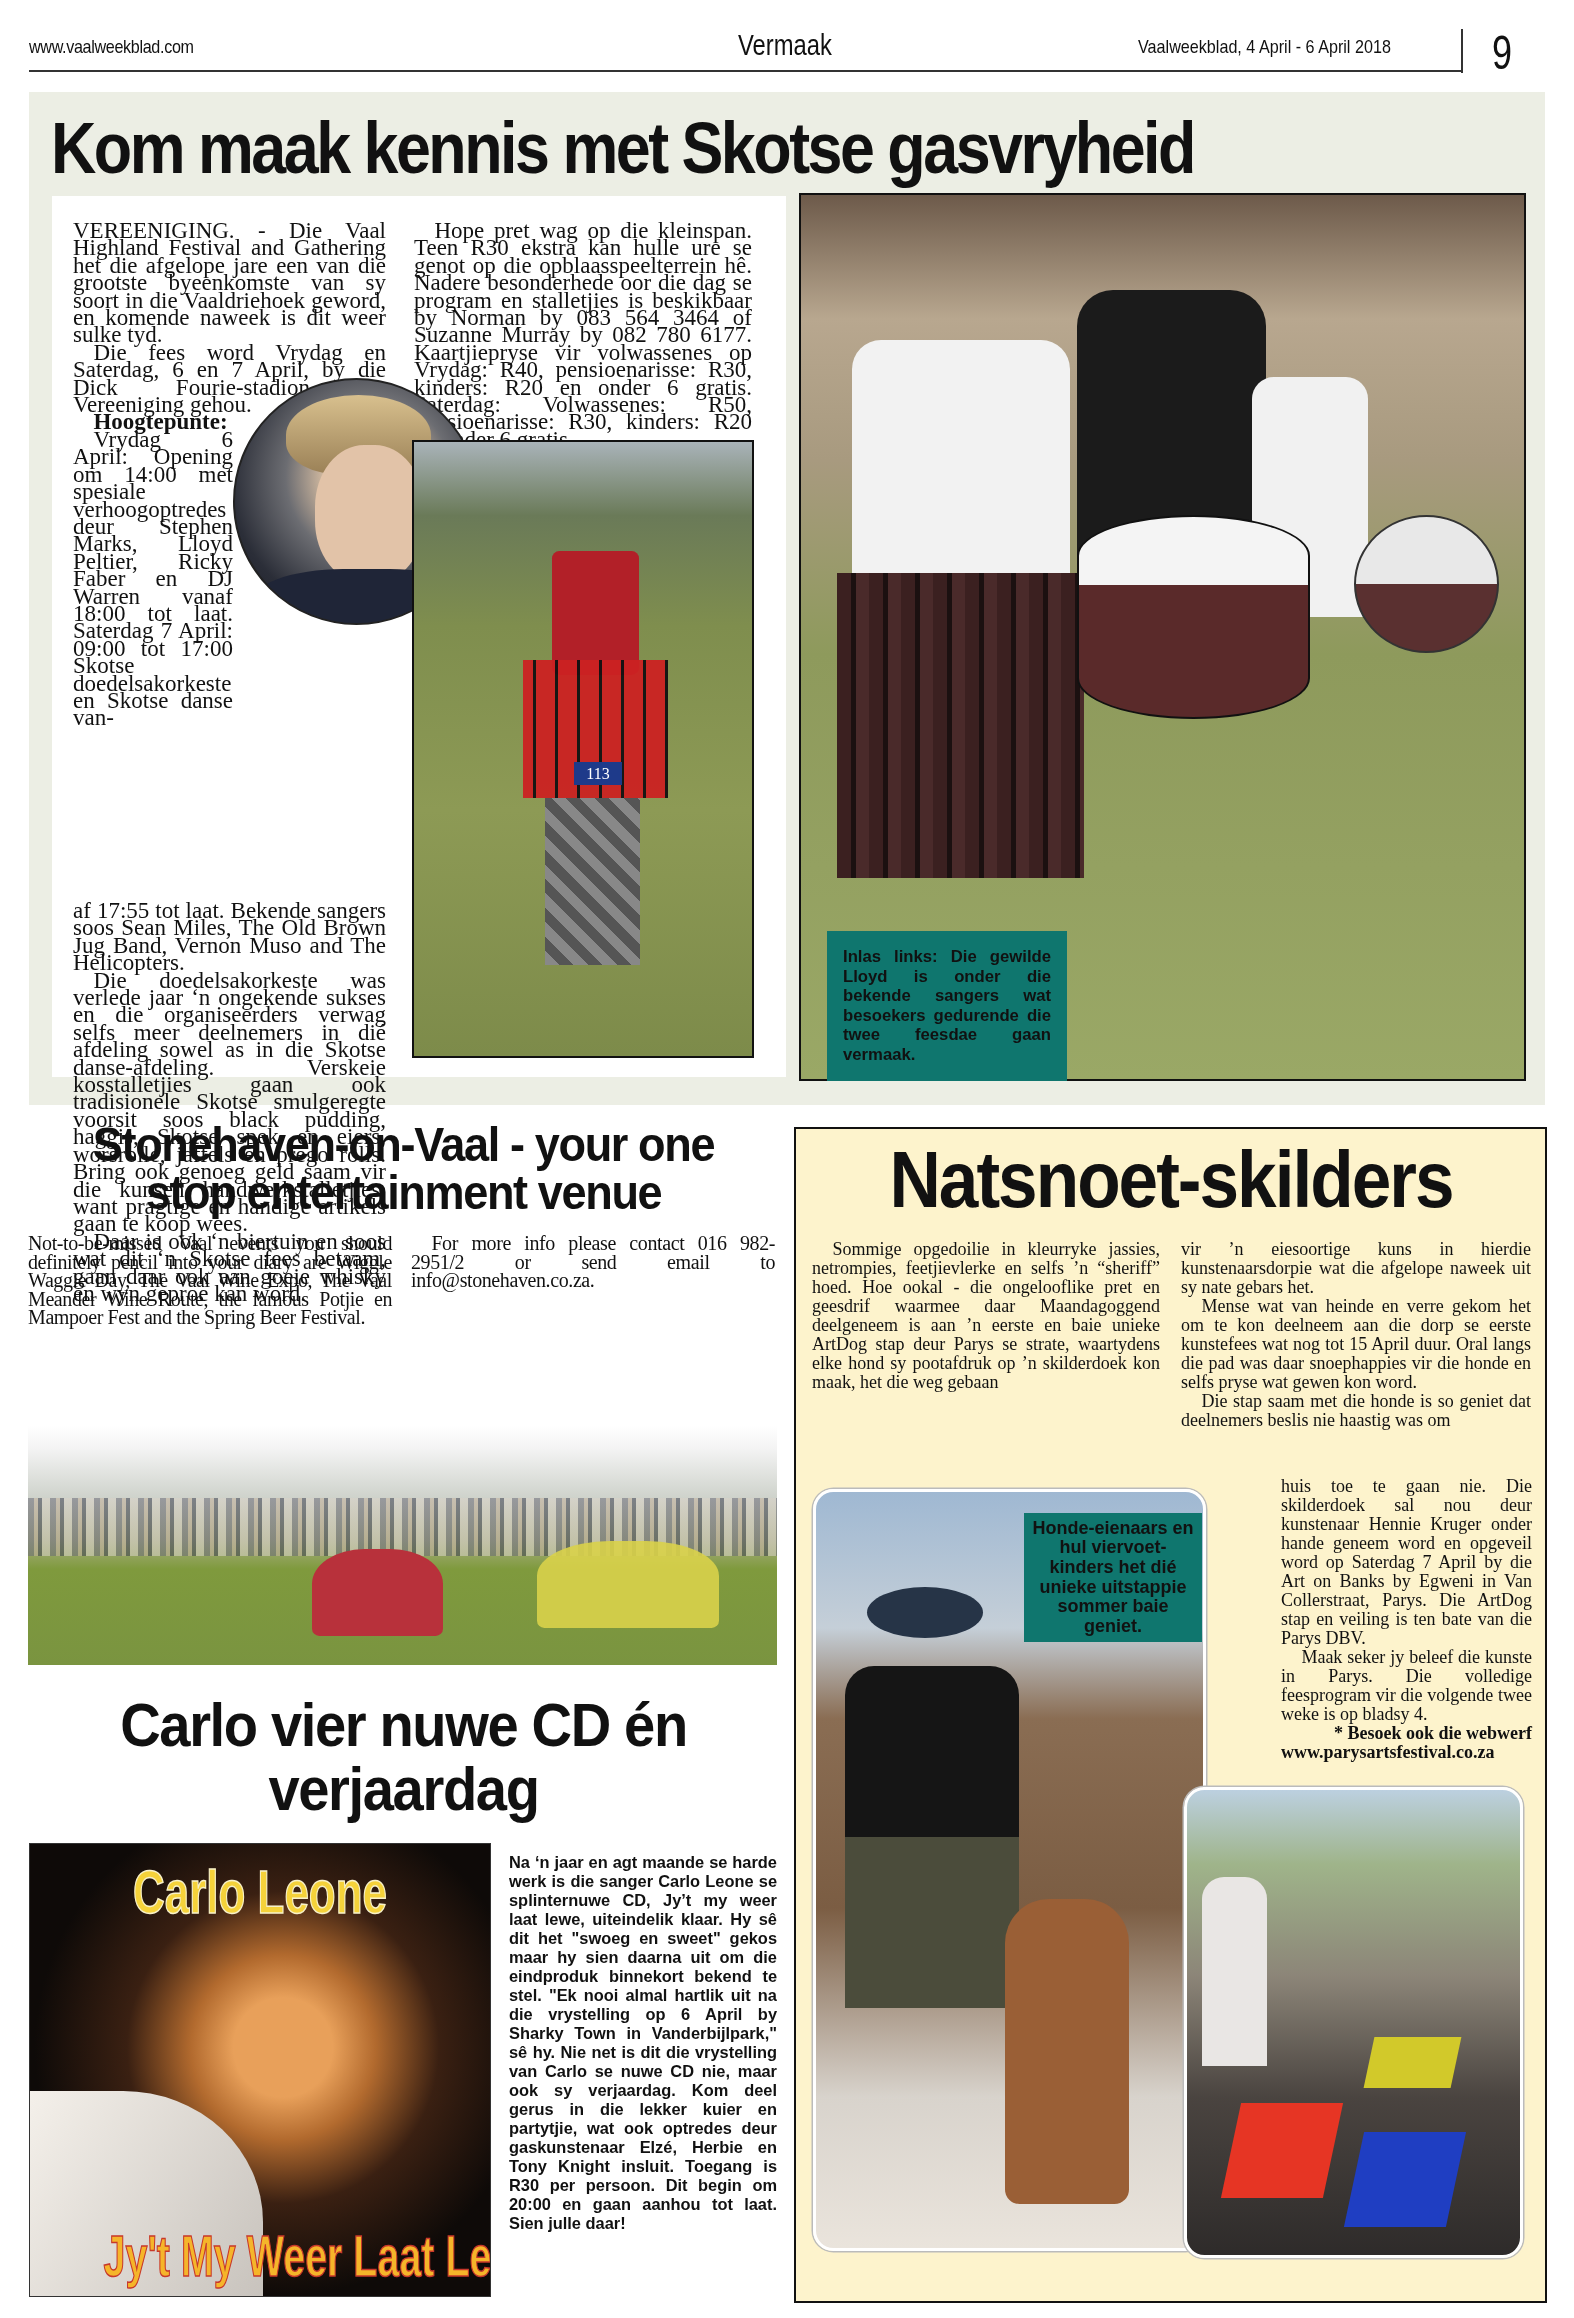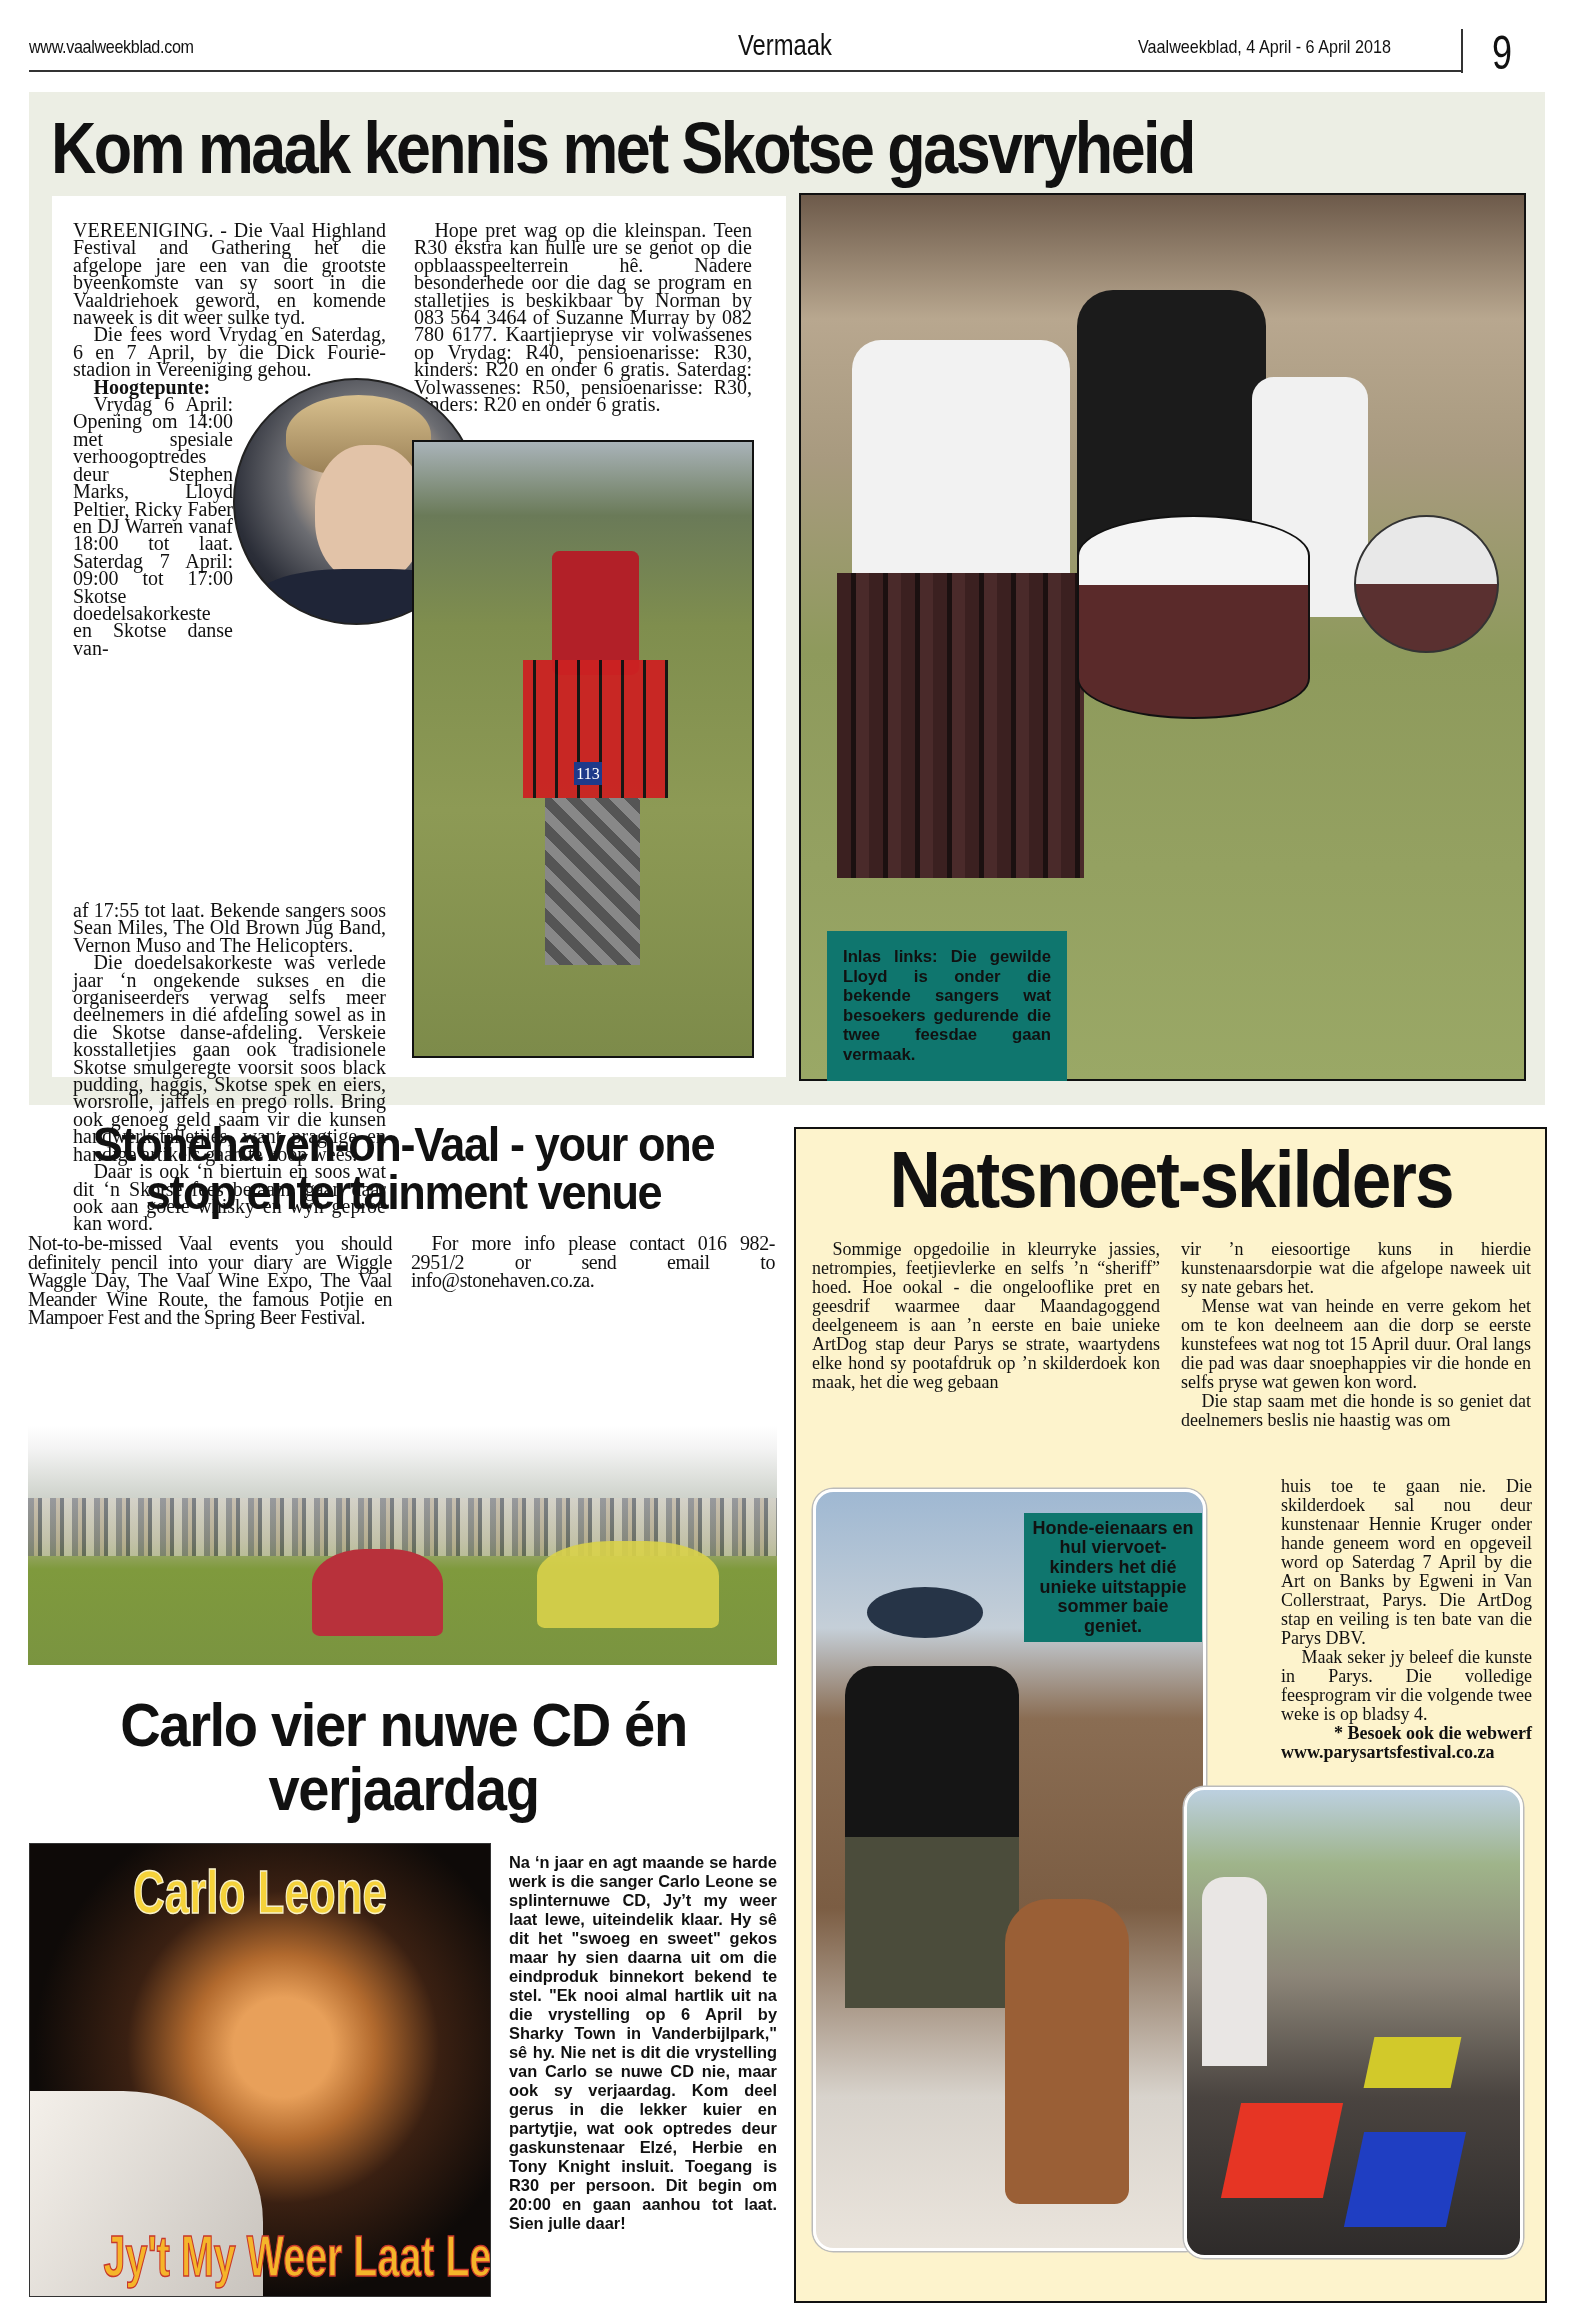--- a/index.html
+++ b/index.html
@@ -13,37 +13,37 @@
   .hdr-section { left: 738px; top: 29px; font-family: "Liberation Sans", sans-serif; font-size: 29px; transform: scaleX(0.82); transform-origin: left; }
   .hdr-date { left: 1138px; top: 36px; font-family: "Liberation Sans", sans-serif; font-size: 19px; transform: scaleX(0.85); transform-origin: left; white-space: nowrap; }
   .hdr-rule { left: 29px; top: 70px; width: 1432px; height: 2.2px; background: #333; }
   .hdr-vrule { left: 1461px; top: 29px; width: 1.5px; height: 44px; background: #333; }
   .hdr-page { left: 1492px; top: 25px; font-family: "Liberation Sans", sans-serif; font-size: 48px; transform: scaleX(0.75); transform-origin: left; }
 
   
   .top-panel { left: 29px; top: 92px; width: 1516px; height: 1013px; background: #eceee4; }
   .top-title { left: 51px; top: 108px; width: 1469px; font-family: "Liberation Sans", sans-serif; font-weight: bold; font-size: 73px; letter-spacing: -2.9px; line-height: 80px; white-space: nowrap; transform: scaleX(0.86); transform-origin: left; }
   .top-textbox { left: 52px; top: 196px; width: 734px; height: 881px; background: #ffffff; }
-  .col { font-size: 20px; line-height: 17.4px; text-align: justify; }
+  .col { font-size: 23px; line-height: 17.4px; text-align: justify; }
   .col p { text-indent: 20.4px; }
   .col p.noind { text-indent: 0; }
   .col b { font-weight: bold; }
   .top-col1 { left: 73px; top: 222px; width: 313px; }
   .top-col2 { left: 414px; top: 222px; width: 338px; }
   .top-col1-lower { left: 73px; top: 698px; width: 313px; }
 
   .circle-photo { left: 233px; top: 378px; width: 247px; height: 247px; border-radius: 50%; background: radial-gradient(circle at 55% 40%, #e8d0b8 0 18%, #c9b39c 24%, #6c6d72 42%, #2b2e38 70%, #141722 100%); border: 2.2px solid #222; overflow: hidden; }
   .circle-photo .hair { position: absolute; left: 51px; top: 14.5px; width: 145px; height: 80px; border-radius: 50% 50% 40% 40%; background: linear-gradient(#d8c08e, #9a8056); }
   .circle-photo .face { position: absolute; left: 80px; top: 65px; width: 109px; height: 138px; border-radius: 45%; background: #e2c3a8; }
   .circle-photo .shirt { position: absolute; left: 14.5px; top: 189px; width: 233px; height: 87px; border-radius: 40% 40% 0 0; background: #1f2537; }
 
   .dancer-photo { left: 412px; top: 440px; width: 342px; height: 618px; border: 2.2px solid #111; background: linear-gradient(#a9b3b9 0, #6a7a58 12%, #7f8e4e 30%, #8d9a55 60%, #7d8b4a 100%); overflow: hidden; }
   .dancer-photo .bodice { position: absolute; left: 138px; top: 109px; width: 87px; height: 124px; background: #b22028; border-radius: 7.3px; }
   .dancer-photo .kilt { position: absolute; left: 109px; top: 218px; width: 145px; height: 138px; background: repeating-linear-gradient(90deg, #c22 0 10.2px, #111 10.2px 13px, #c22 13px 22px), #c22; opacity: .95; }
-  .dancer-photo .badge { position: absolute; left: 160px; top: 320px; width: 28px; height: 23px; background: #1e3a8a; color: #fff; font-size: 16px; text-align: center; line-height: 23px; }
+  .dancer-photo .badge { position: absolute; left: 160px; top: 320px; width: 48px; height: 23px; background: #1e3a8a; color: #fff; font-size: 16px; text-align: center; line-height: 23px; }
   .dancer-photo .legs { position: absolute; left: 131px; top: 356px; width: 95px; height: 167px; background: repeating-linear-gradient(45deg, #888 0 10.2px, #555 10.2px 20.4px); }
 
   .drum-photo { left: 799px; top: 193px; width: 727px; height: 888px; border: 2.2px solid #111; background: linear-gradient(#6d5a4a 0, #b8a78f 14%, #a89a7f 30%, #8e9a5c 52%, #9aa866 100%); overflow: hidden; }
   .drum-photo .p1 { position: absolute; left: 51px; top: 145px; width: 218px; height: 436px; background: #f2f2f2; border-radius: 29px 29px 0 0; }
   .drum-photo .kilt1 { position: absolute; left: 36px; top: 378px; width: 247px; height: 305px; background: repeating-linear-gradient(90deg, #3b2020 0 14.5px, #1b1010 14.5px 19px, #4a2a2a 19px 32px); }
   .drum-photo .p2 { position: absolute; left: 276px; top: 95px; width: 189px; height: 334px; background: #1b1b1b; border-radius: 36px 36px 0 0; }
   .drum-photo .drum1 { position: absolute; left: 276px; top: 320px; width: 233px; height: 204px; background: linear-gradient(#f4f4f4 0 34%, #5a2a2a 34%); border-radius: 50% / 20%; border: 2.9px solid #111; }
   .drum-photo .drum2 { position: absolute; left: 553px; top: 320px; width: 145px; height: 138px; background: linear-gradient(#e8e8e8 0 50%, #5a3030 50%); border-radius: 50%; border: 2.9px solid #333; }
   .drum-photo .p3 { position: absolute; left: 451px; top: 182px; width: 116px; height: 240px; background: #f1f1f1; border-radius: 22px 22px 0 0; }
   .caption-box { background: #0f766e; font-family: "Liberation Sans", sans-serif; font-weight: bold; color: #111; text-align: justify; }

